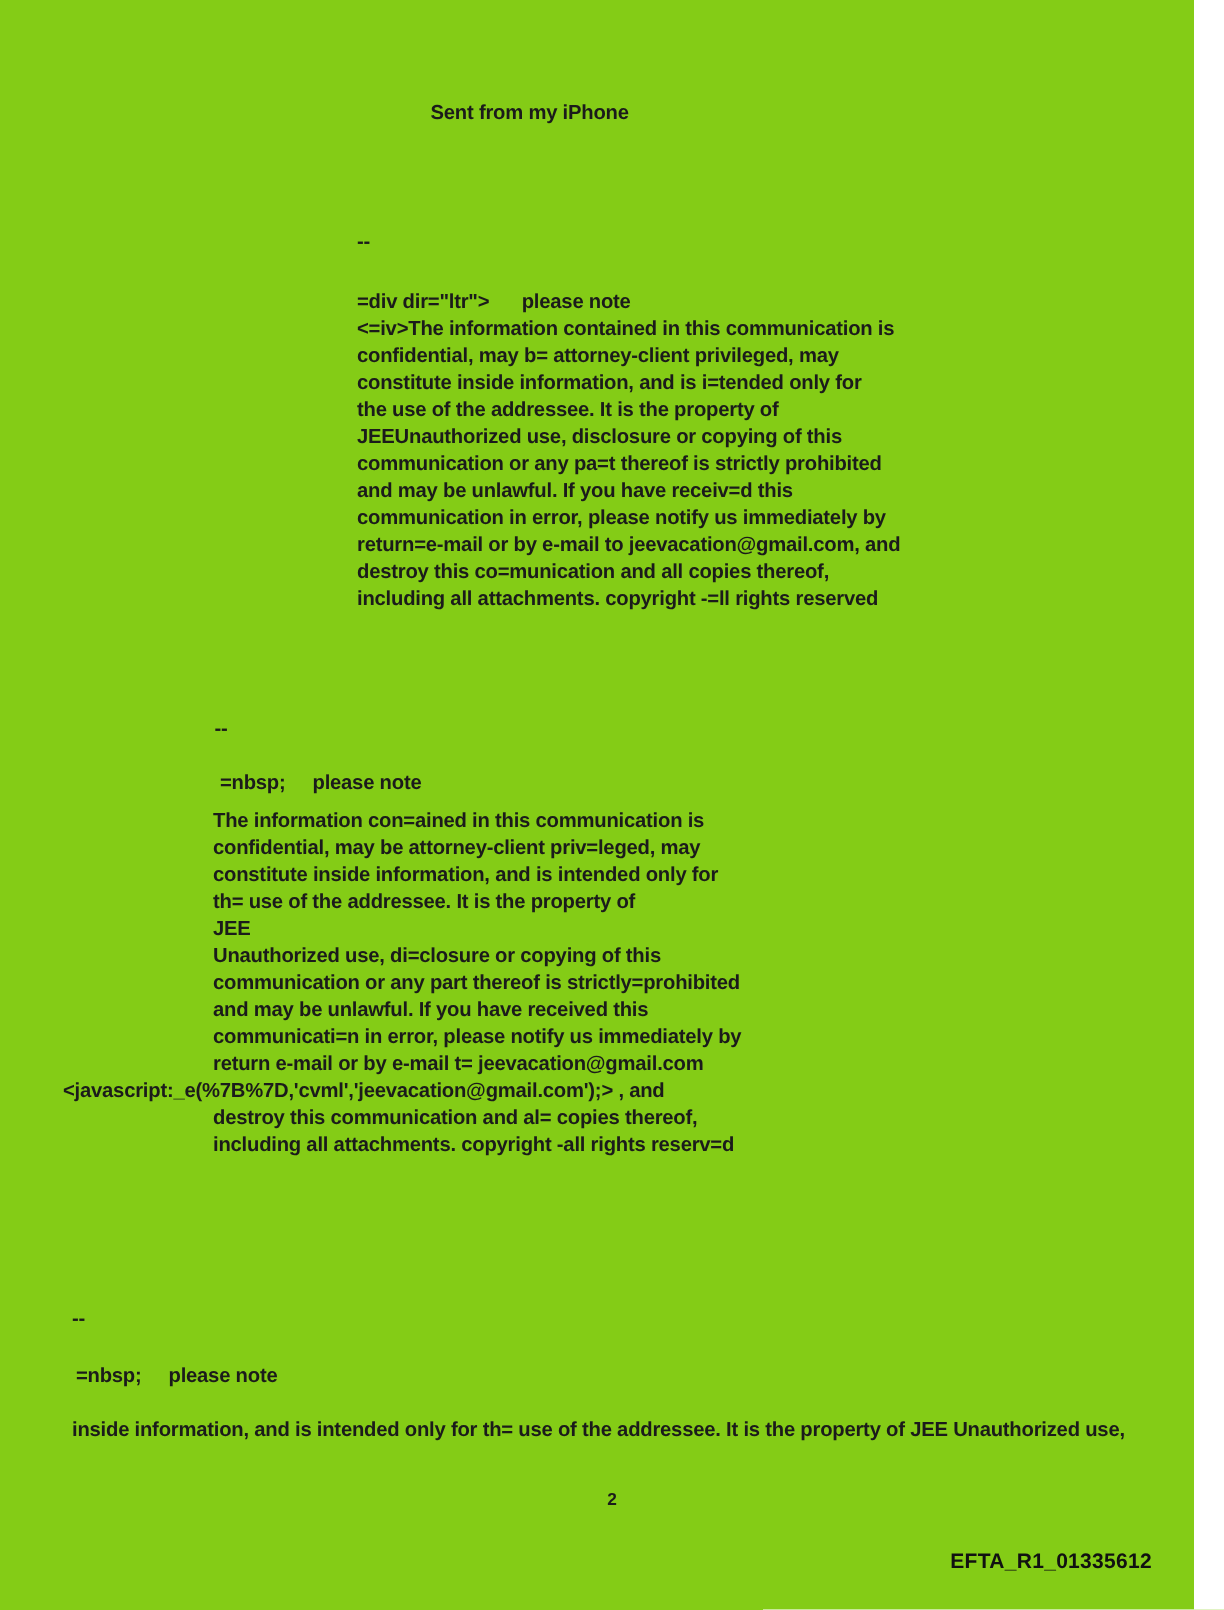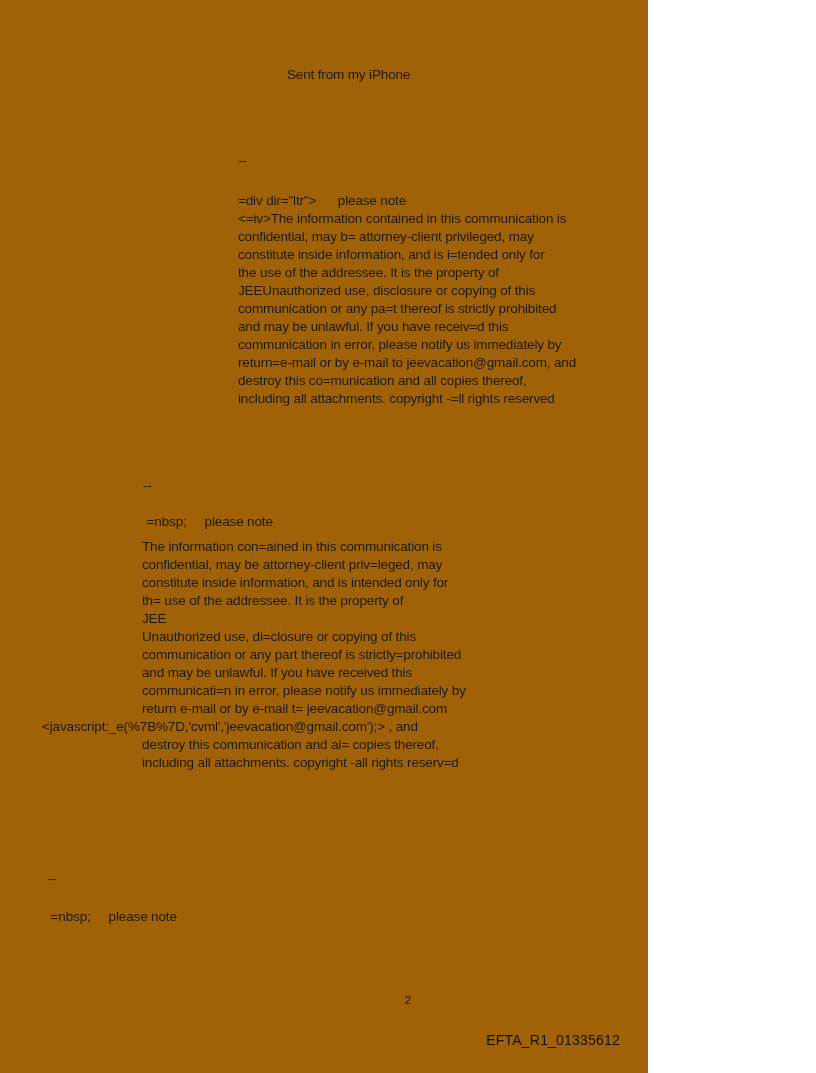--- a/index.html
+++ b/index.html
@@ -2,26 +2,27 @@
 <html><head>
 <meta charset="utf-8">
 <style>
   html, body {
     margin: 0;
     padding: 0;
     background: #ffffff;
   }
   .page {
     position: relative;
-    width: 648px;
+    width: 796px;
     height: 1073px;
-    background: #a16207;
+    background: #84cc16;
     overflow: hidden;
     font-family: "Liberation Sans", sans-serif;
     color: #1b1b1b;
+    font-weight: bold;
   }
   .txt {
     position: absolute;
     font-size: 13.5px;
     line-height: 18px;
     letter-spacing: -0.15px;
     white-space: pre;
   }
   .block div {
     white-space: pre;
@@ -69,19 +70,19 @@
   <div class="txt separator-2">--</div>
 
   <div class="txt note-1"> =nbsp;     please note</div>
 
   <div class="txt block block-2"><div>The information con=ained in this communication is</div><div>confidential, may be attorney-client priv=leged, may</div><div>constitute inside information, and is intended only for</div><div>th= use of the addressee. It is the property of</div><div>JEE</div><div>Unauthorized use, di=closure or copying of this</div><div>communication or any part thereof is strictly=prohibited</div><div>and may be unlawful. If you have received this</div><div>communicati=n in error, please notify us immediately by</div><div>return e-mail or by e-mail t= jeevacation@gmail.com</div><div class="outdent">&lt;javascript:_e(%7B%7D,'cvml','jeevacation@gmail.com');&gt; , and</div><div>destroy this communication and al= copies thereof,</div><div>including all attachments. copyright -all rights reserv=d</div></div>
 
   <div class="txt separator-3">--</div>
 
   <div class="txt note-2"> =nbsp;     please note</div>
 
-  <div class="txt block block-3"></div>
+  <div class="txt block block-3"><div>inside information, and is intended only for th= use of the addressee. It is the property of JEE Unauthorized use,</div></div>
 
   <div class="txt page-number">2</div>
 
   <div class="txt bates-number">EFTA_R1_01335612</div>
 
 </div>
 
 </body></html>

